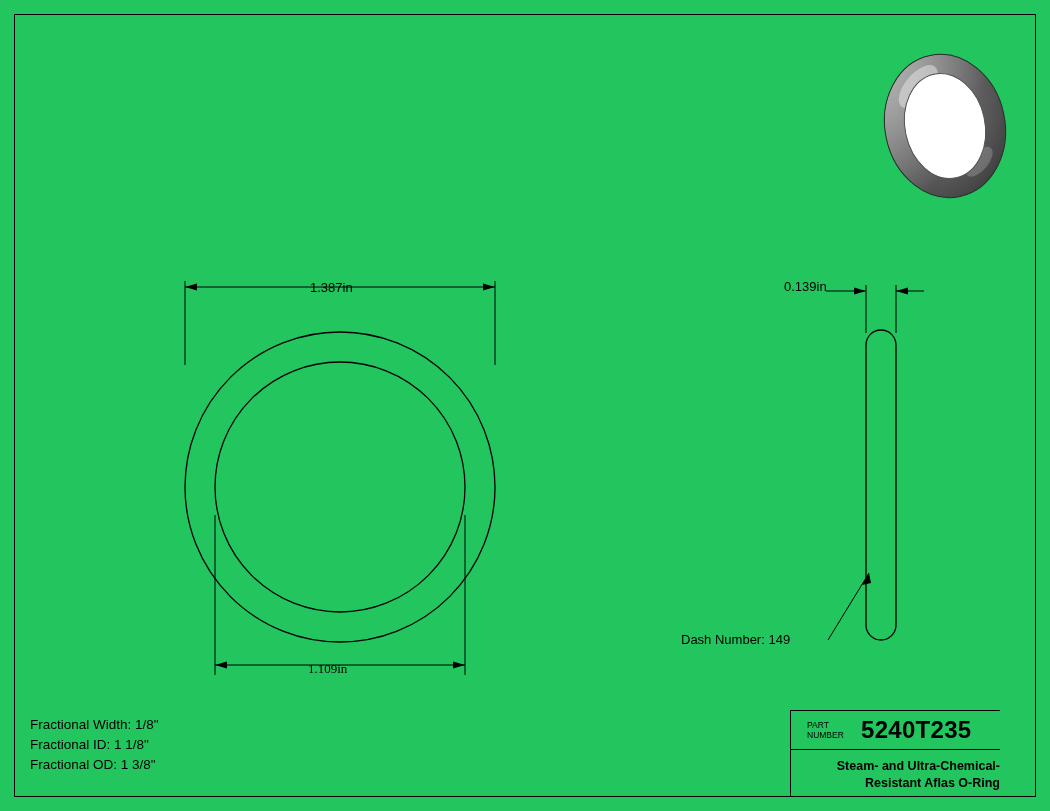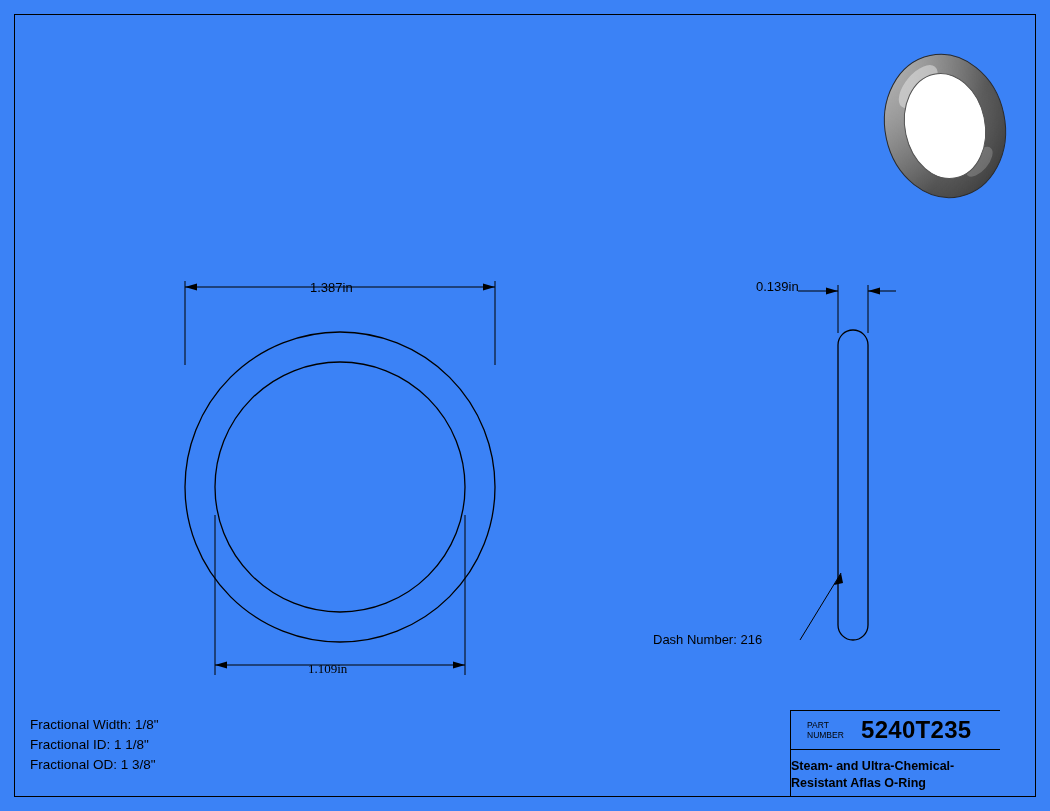--- a/index.html
+++ b/index.html
@@ -8,21 +8,21 @@
     background: #ffffff;
   }
   body {
     font-family: "Liberation Sans", sans-serif;
     color: #000000;
   }
   #page {
     position: relative;
     width: 1050px;
     height: 811px;
-    background: #3b82f6;
+    background: #22c55e;
     overflow: hidden;
   }
   
   .sheet-border {
     position: absolute;
     left: 14px;
     top: 14px;
     width: 1022px;
     height: 783px;
     border: 1.5px solid #000000;
@@ -32,21 +32,21 @@
   .front-view {
     position: absolute;
     left: 175px;
     top: 265px;
     width: 330px;
     height: 420px;
   }
   
   .side-view {
     position: absolute;
-    left: 648px;
+    left: 676px;
     top: 265px;
     width: 260px;
     height: 400px;
   }
   
   .render-view {
     position: absolute;
     left: 875px;
     top: 48px;
     width: 140px;
@@ -96,21 +96,21 @@
     text-align: left;
   }
   .tb-part {
     font-size: 24px;
     font-weight: bold;
     letter-spacing: 0.3px;
     padding-left: 4px;
   }
   .tb-desc {
     padding-top: 8px;
-    text-align: left;
+    text-align: right;
     font-size: 12.5px;
     line-height: 17px;
     font-weight: bold;
   }
   svg { display: block; overflow: visible; }
   .ln { stroke: #000000; fill: none; }
 </style>
 </head>
 <body>
 
@@ -185,21 +185,21 @@
 
       <line class="ln" x1="150" y1="26" x2="190" y2="26" stroke-width="1"></line>
       <line class="ln" x1="220" y1="26" x2="248" y2="26" stroke-width="1"></line>
       <polygon points="190,26 178,22.5 178,29.5" fill="#000000"></polygon>
       <polygon points="220,26 232,22.5 232,29.5" fill="#000000"></polygon>
 
       <line class="ln" x1="152" y1="375" x2="193" y2="308" stroke-width="1"></line>
       <polygon points="193,308 186,320 195,318" fill="#000000"></polygon>
     </svg>
     <div class="dim-text" style="left: 108px; top: 14px;">0.139in</div>
-    <div class="dim-text" style="left: 5px; top: 367px;">Dash Number: 216</div>
+    <div class="dim-text" style="left: 5px; top: 367px;">Dash Number: 149</div>
   </div>
 
   <div class="spec-block">
     <div class="spec-line">Fractional Width: 1/8"</div>
     <div class="spec-line">Fractional ID: 1 1/8"</div>
     <div class="spec-line">Fractional OD: 1 3/8"</div>
   </div>
 
   <div class="title-block">
     <div class="tb-top">

